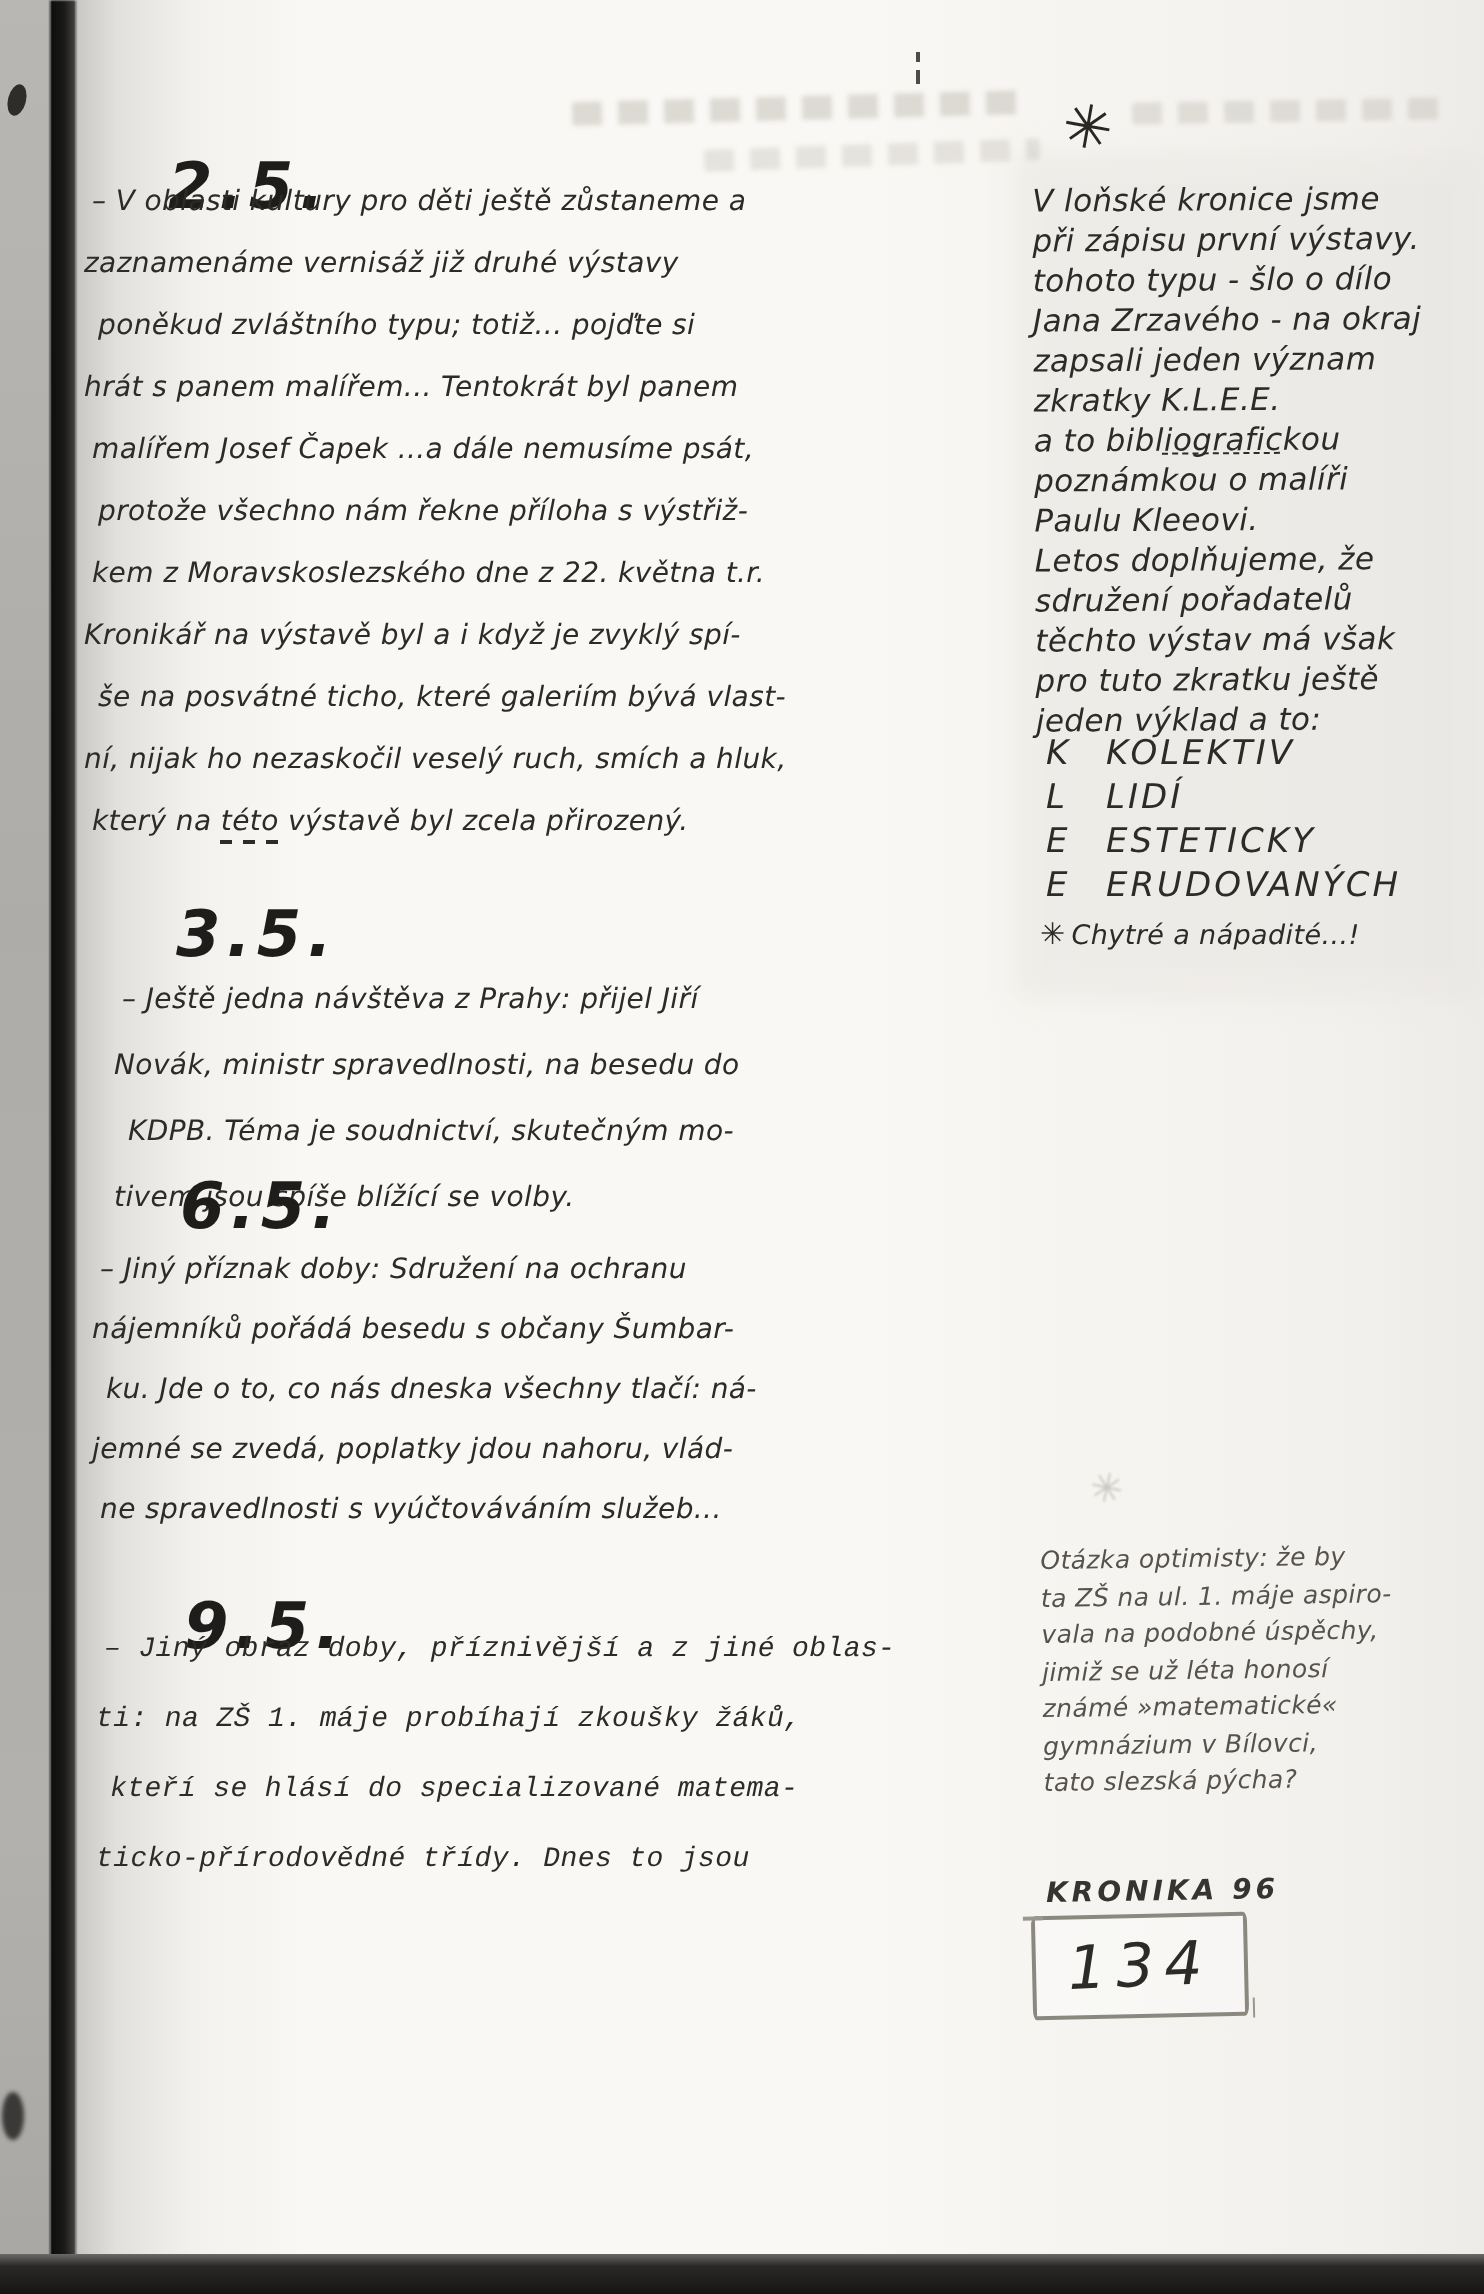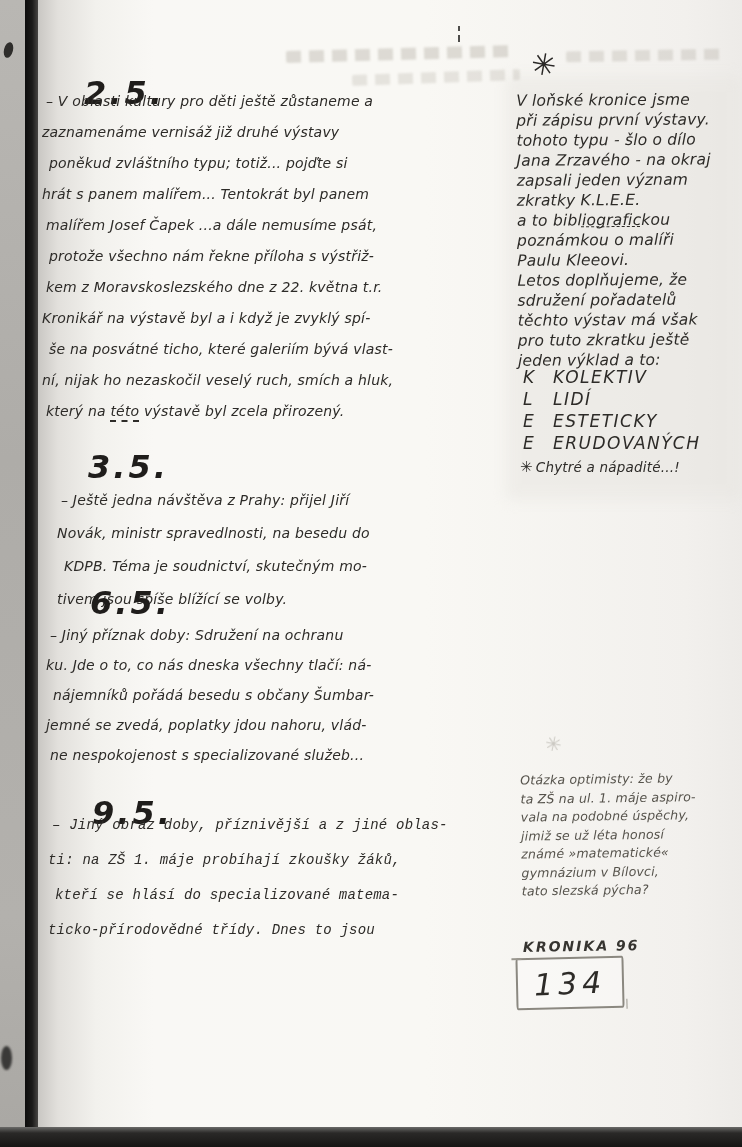--- a/index.html
+++ b/index.html
@@ -111,24 +111,24 @@
     <div class="body-block hw e2b">
       <div class="line">– Ještě jedna návštěva z Prahy: přijel Jiří</div>
       <div class="line">Novák, ministr spravedlnosti, na besedu do</div>
       <div class="line">KDPB. Téma je soudnictví, skutečným mo-</div>
       <div class="line">tivem jsou spíše blížící se volby.</div>
     </div>
 
     <h2 class="date e3h">6.5.</h2>
     <div class="body-block hw e3b">
       <div class="line">– Jiný příznak doby: Sdružení na ochranu</div>
+      <div class="line">nájemníků pořádá besedu s občany Šumbar-</div>
       <div class="line">ku. Jde o to, co nás dneska všechny tlačí: ná-</div>
-      <div class="line">nájemníků pořádá besedu s občany Šumbar-</div>
       <div class="line">jemné se zvedá, poplatky jdou nahoru, vlád-</div>
-      <div class="line">ne nespokojenost s specializované služeb...</div>
+      <div class="line">ne spravedlnosti s vyúčtováváním služeb...</div>
     </div>
 
     <h2 class="date e4h">9.5.</h2>
     <div class="body-block hw e4b">
       <div class="line">– Jiný obraz doby, příznivější a z jiné oblas-</div>
       <div class="line">ti: na ZŠ 1. máje probíhají zkoušky žáků,</div>
       <div class="line">kteří se hlásí do specializované matema-</div>
       <div class="line">ticko-přírodovědné třídy. Dnes to jsou</div>
     </div>
 

